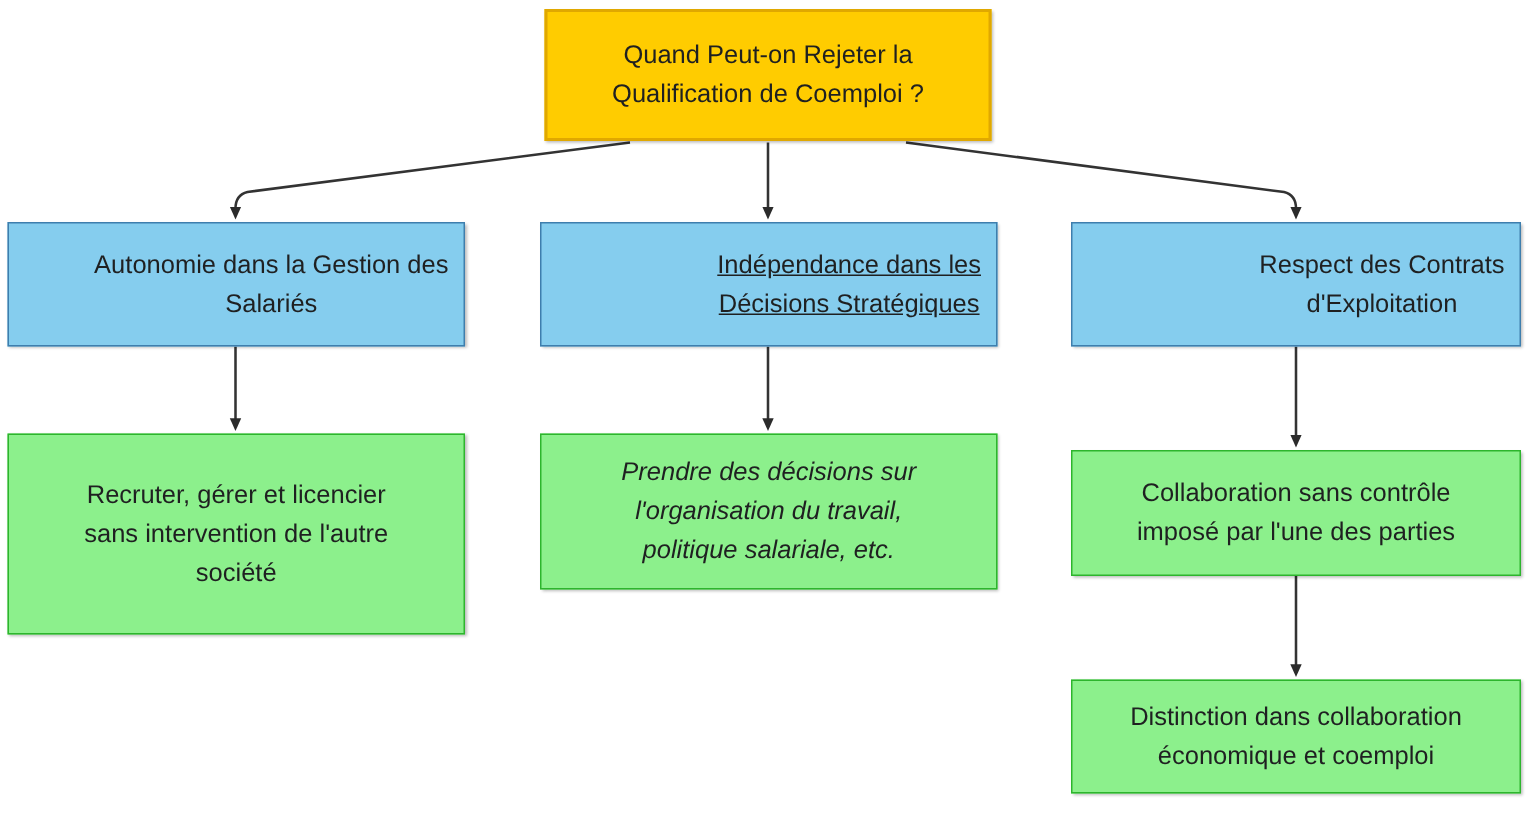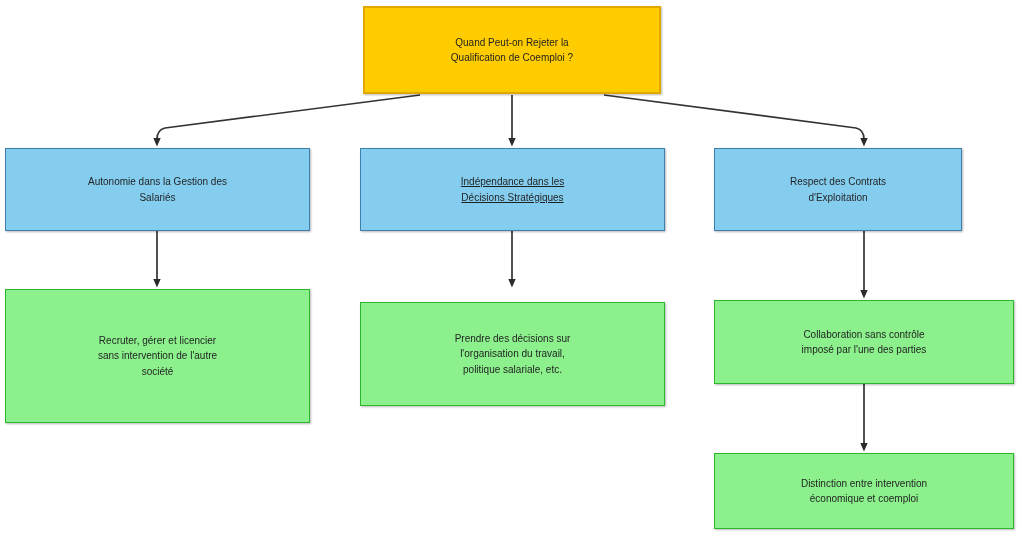--- a/index.html
+++ b/index.html
@@ -31,35 +31,36 @@
     pointer-events: none;
   }
   .node {
     position: absolute;
     box-sizing: border-box;
     display: flex;
     align-items: center;
     justify-content: center;
     text-align: center;
     padding: 4px 10px;
-    font-size: 10px;
+    font-size: 17px;
     line-height: 1.52;
     color: #1f2021;
     border-width: 1px;
     border-style: solid;
     box-shadow: 1px 1px 2px rgba(0,0,0,0.28);
   }
   .node-root {
     background: #ffcc00;
     border-color: #e0a800;
     border-width: 2px;
   }
   .node-branch {
     background: #85cdee;
     border-color: #3e7ead;
+    justify-content: flex-end;
   }
   .node-leaf {
     background: #8cf08c;
     border-color: #2db52d;
   }
   .node-label {
     display: block;
     white-space: pre-line;
   }
 </style>
@@ -98,40 +99,40 @@
   <div class="node node-branch" style="left:5px; top:148px; width:305px; height:83px;">
     <span class="node-label">Autonomie dans la Gestion des
 Salariés</span>
   </div>
 
   <div class="node node-branch" style="left:360px; top:148px; width:305px; height:83px;text-decoration:underline;">
     <span class="node-label">Indépendance dans les
 Décisions Stratégiques</span>
   </div>
 
-  <div class="node node-branch" style="left:714px; top:148px; width:248px; height:83px;">
+  <div class="node node-branch" style="left:714px; top:148px; width:300px; height:83px;">
     <span class="node-label">Respect des Contrats
 d'Exploitation</span>
   </div>
 
   <div class="node node-leaf" style="left:5px; top:289px; width:305px; height:134px;">
     <span class="node-label">Recruter, gérer et licencier
 sans intervention de l'autre
 société</span>
   </div>
 
-  <div class="node node-leaf" style="left:360px; top:302px; width:305px; height:104px;">
+  <div class="node node-leaf" style="left:360px; top:289px; width:305px; height:104px;font-style:italic;">
     <span class="node-label">Prendre des décisions sur
 l'organisation du travail,
 politique salariale, etc.</span>
   </div>
 
   <div class="node node-leaf" style="left:714px; top:300px; width:300px; height:84px;">
     <span class="node-label">Collaboration sans contrôle
 imposé par l'une des parties</span>
   </div>
 
   <div class="node node-leaf" style="left:714px; top:453px; width:300px; height:76px;">
-    <span class="node-label">Distinction entre intervention
+    <span class="node-label">Distinction dans collaboration
 économique et coemploi</span>
   </div>
 
 </div>
 
 </body></html>

